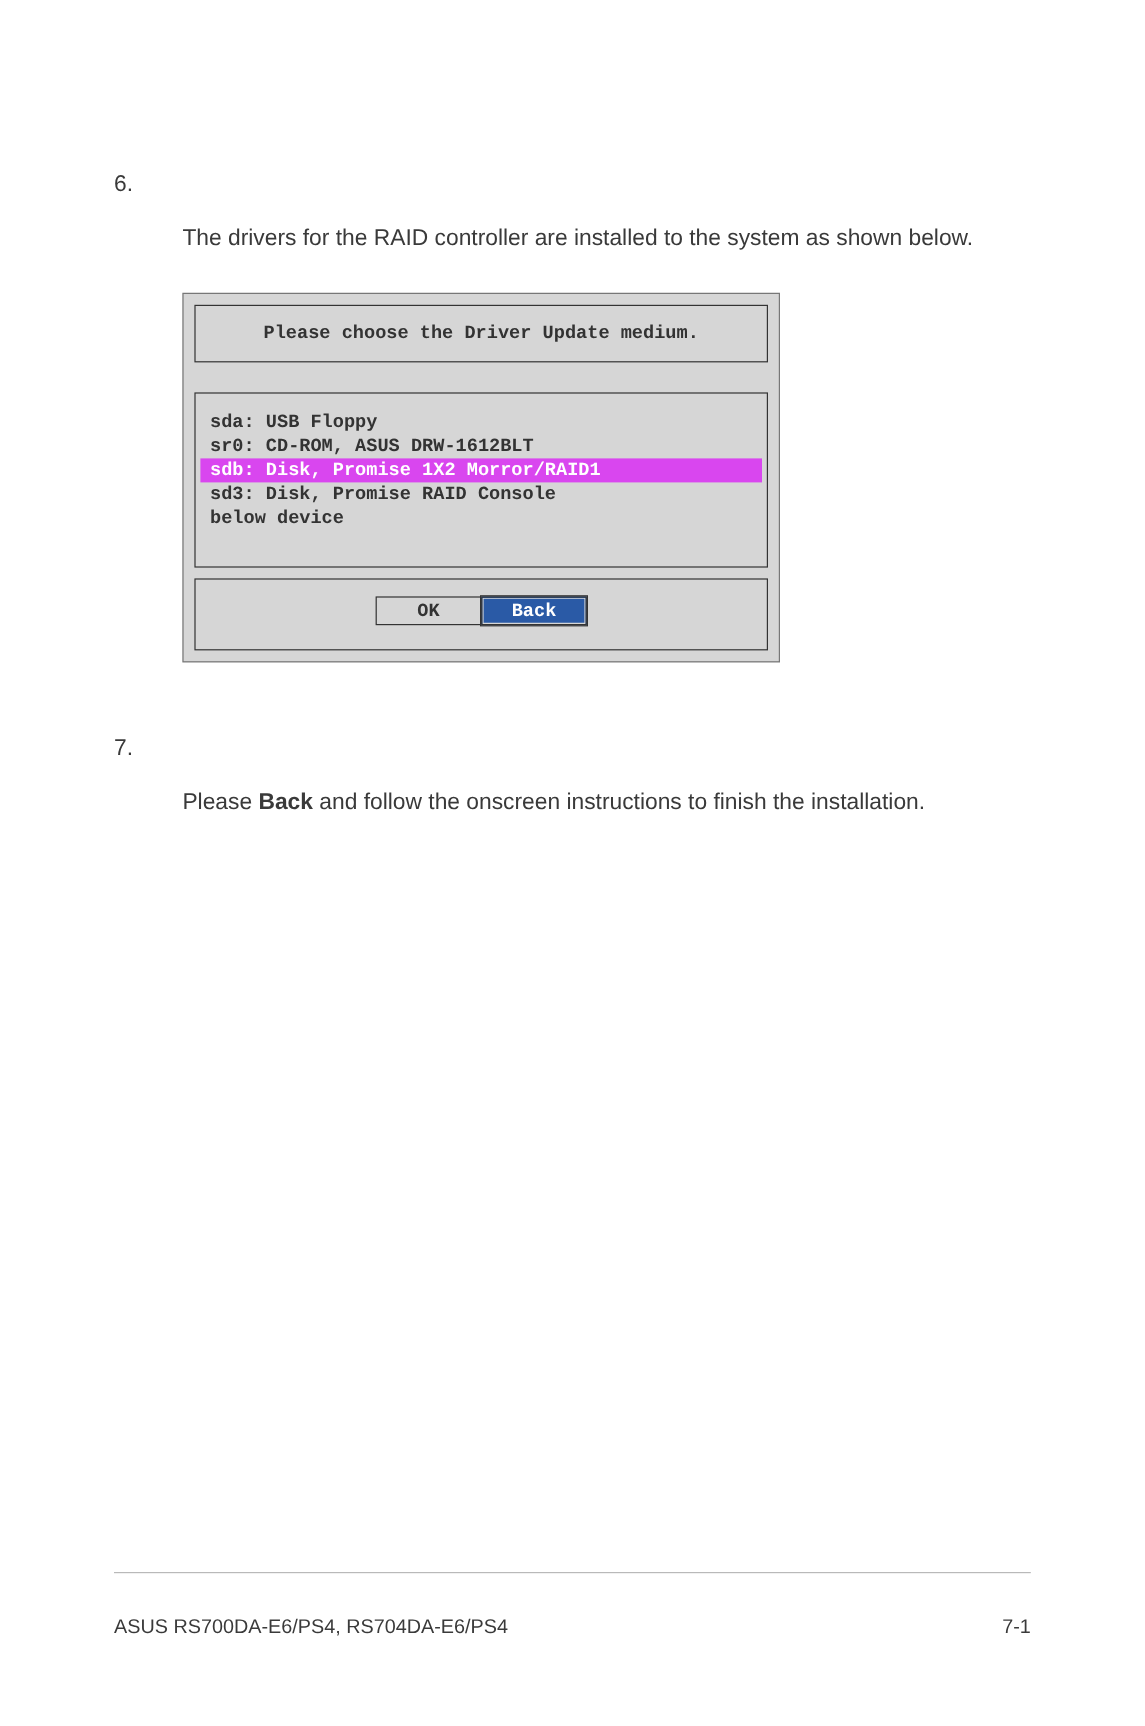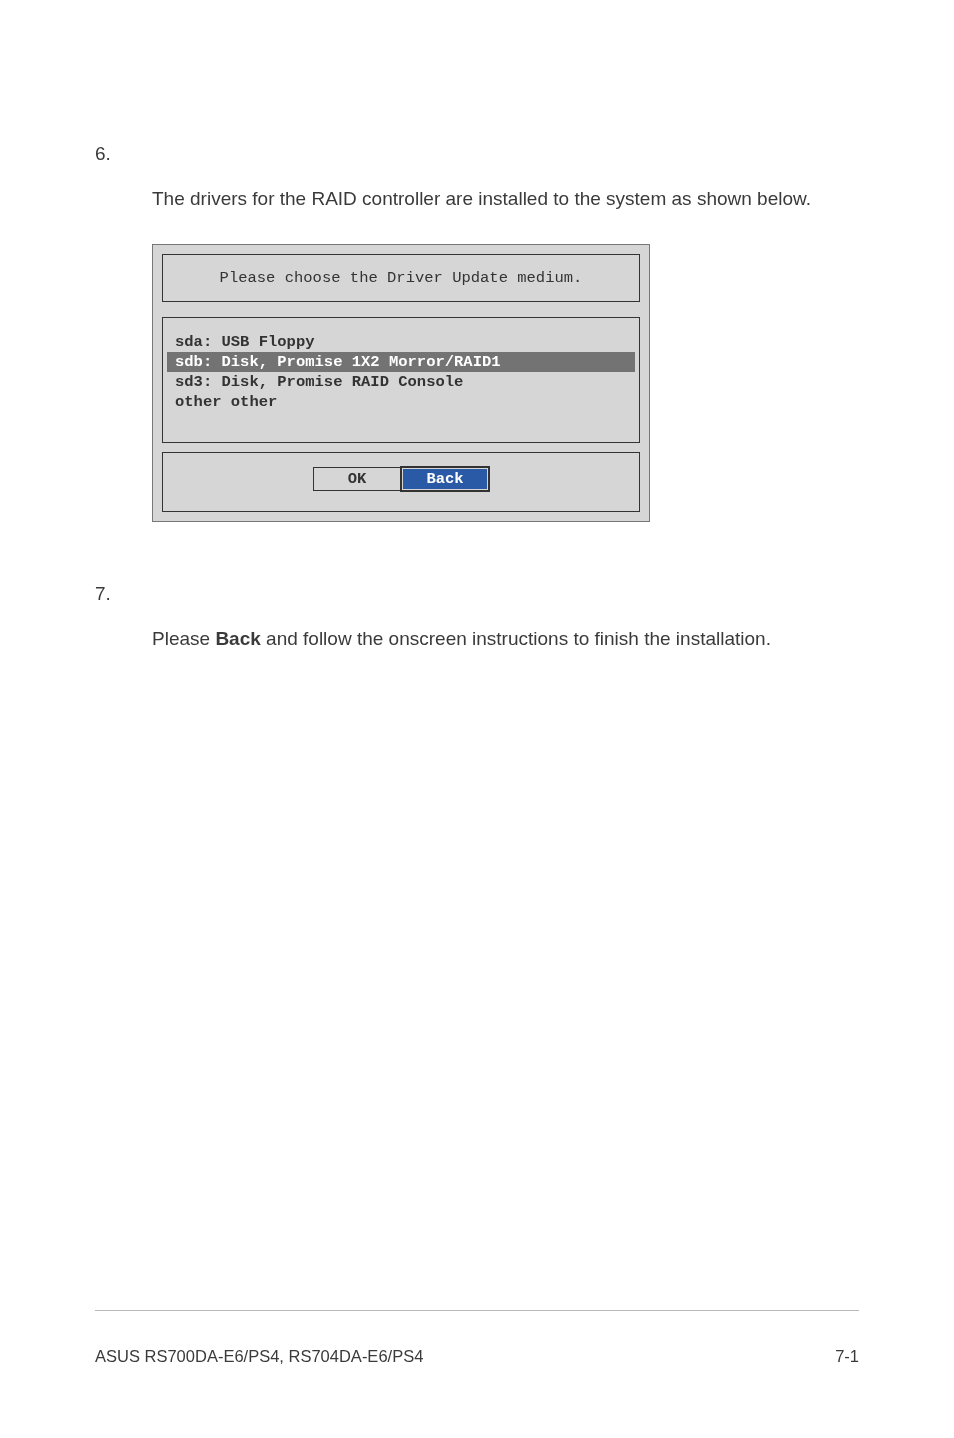--- a/index.html
+++ b/index.html
@@ -41,39 +41,39 @@
   box-sizing: border-box;
   padding: 9px;
 }
 .dialog-title-box {
   border: 1px solid #333;
   box-sizing: border-box;
   padding: 14px 8px;
   text-align: center;
   font-family: "Courier New", monospace;
   font-size: 15.5px;
-  font-weight: normal;
+  font-weight: bold;
   color: #333;
 }
 .dialog-list-box {
-  margin-top: 15px;
+  margin-top: 25px;
   border: 1px solid #333;
   box-sizing: border-box;
   padding: 14px 8px 30px 8px;
   font-family: "Courier New", monospace;
   font-size: 15.5px;
   font-weight: bold;
   color: #333;
 }
 .list-item {
   padding: 1px 4px;
   white-space: nowrap;
 }
 .list-item.selected {
-  background: #737373;
+  background: #d946ef;
   color: #ffffff;
   margin: 0 -4px;
   padding: 1px 8px;
 }
 .dialog-buttons-box {
   margin-top: 9px;
   border: 1px solid #333;
   box-sizing: border-box;
   padding: 14px 8px 20px 8px;
   display: flex;
@@ -128,23 +128,24 @@
   <div class="step-row step1">
     <div class="step-num">6.</div>
     <div class="step-text">The drivers for the RAID controller are installed to the system as shown below.</div>
   </div>
 
   <div class="dialog-outer">
     <div class="dialog-title-box">Please choose the Driver Update medium.</div>
 
     <div class="dialog-list-box">
       <div class="list-item">sda: USB Floppy</div>
+      <div class="list-item">sr0: CD-ROM, ASUS DRW-1612BLT</div>
       <div class="list-item selected">sdb: Disk, Promise 1X2 Morror/RAID1</div>
       <div class="list-item">sd3: Disk, Promise RAID Console</div>
-      <div class="list-item">other other</div>
+      <div class="list-item">below device</div>
     </div>
 
     <div class="dialog-buttons-box">
       <div class="dlg-btn">OK</div>
       <div class="dlg-btn selected">Back</div>
     </div>
   </div>
 
   <div class="step-row step2">
     <div class="step-num">7.</div>

